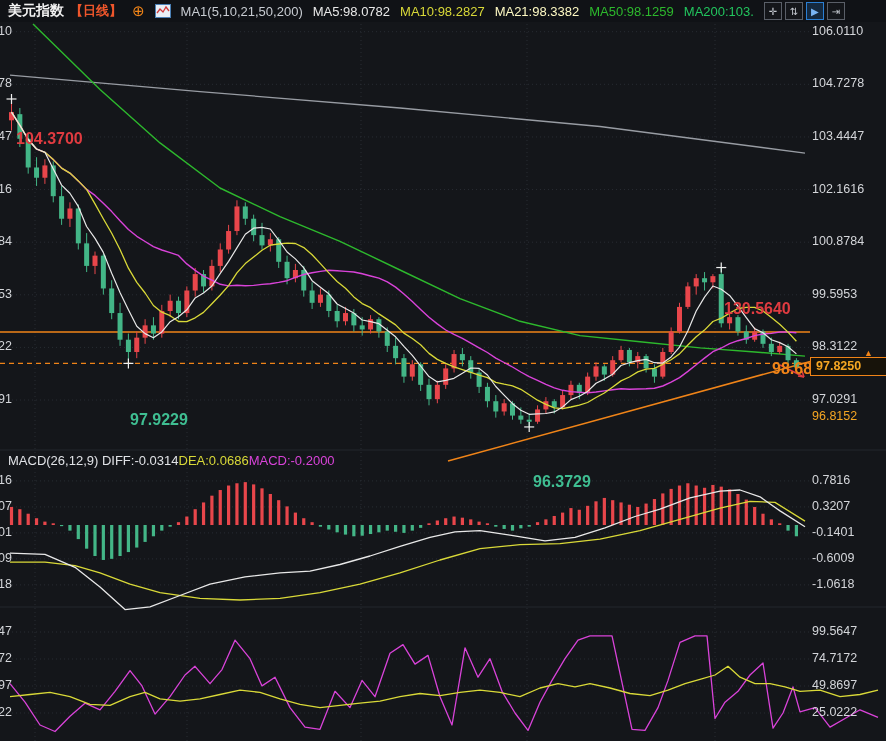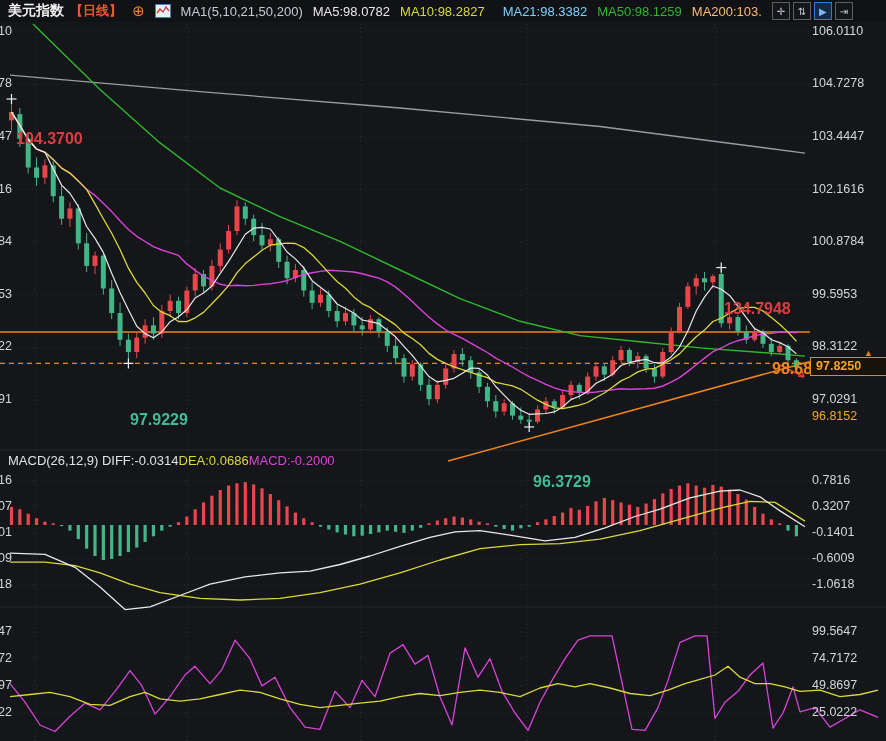--- a/index.html
+++ b/index.html
@@ -6,21 +6,21 @@
   #app{position:relative;width:886px;height:741px;background:#14161a;overflow:hidden;
        font-family:"Liberation Sans",sans-serif;color:#d4d6da;}
   
   #topbar{position:absolute;left:0;top:0;width:886px;height:22px;display:flex;align-items:center;
           gap:10px;padding-left:8px;box-sizing:border-box;font-size:13px;white-space:nowrap;background:#101216;}
   .sym{color:#f2f2f2;font-weight:bold;font-size:14px;}
   .period{color:#f0562b;font-weight:bold;}
   .plus-ic{color:#f08418;font-size:15px;line-height:14px;}
   .chart-ic{width:14px;height:12px;border:1px solid #4a7fb5;background:#e8eef5;display:inline-block;}
   .ma-set{color:#c8ccd2;}
-  .ma5{color:#e8e8e8;} .ma10{color:#d9d938;} .ma21{color:#7dd3fc;margin-left:8px;} .ma50{color:#2db92d;} .ma200{color:#fdba74;}
+  .ma5{color:#e8e8e8;} .ma10{color:#d9d938;} .ma21{color:#fef9c3;} .ma50{color:#2db92d;} .ma200{color:#22c55e;}
   #tools{margin-left:auto;margin-right:66px;display:flex;gap:3px;}
   .tool{width:16px;height:16px;border:1px solid #5a5f68;color:#c5c9d0;font-size:10px;display:flex;
         align-items:center;justify-content:center;background:#14161a;cursor:pointer;}
   .tool.active{border-color:#2a7fd4;color:#7ab6f5;background:rgba(42,127,212,.22);}
   
   #chart{position:absolute;left:0;top:0;}
   
   .axlab{position:absolute;left:812px;font-size:12.5px;color:#d4d6da;}
   .axlab.orange{color:#f5a623;margin-top:8px;}
   .leftstrip{position:absolute;left:0;top:0;width:12px;height:741px;overflow:hidden;}
@@ -401,21 +401,21 @@
 
   <div class="panehead" style="top:453px;">
     <span class="ph-w">MACD(26,12,9) DIFF:-0.0314</span>
     <span class="ph-y">DEA:0.0686</span>
     <span class="ph-m">MACD:-0.2000</span>
   </div>
 
   <div class="ann red" style="left: 16px; top: 86px;">104.3700</div>
   <div class="ann teal" style="left: 130px; top: 367px;">97.9229</div>
   <div class="ann teal" style="left: 533px; top: 429px;">96.3729</div>
-  <div class="ann red" style="left: 724px; top: 256px;">134.7948</div>
+  <div class="ann red" style="left: 724px; top: 256px;">130.5640</div>
   <div class="ann orange" style="left: 772px; top: 316px;">98.6875</div>
 
   <div id="axes">
       <div class="axlab" style="top: 23.7px;">106.0110</div>
       <div class="axlab" style="top: 76.3215px;">104.7278</div>
       <div class="axlab" style="top: 128.939px;">103.4447</div>
       <div class="axlab" style="top: 181.556px;">102.1616</div>
       <div class="axlab" style="top: 234.178px;">100.8784</div>
       <div class="axlab" style="top: 286.795px;">99.5953</div>
       <div class="axlab" style="top: 339.412px;">98.3122</div>

